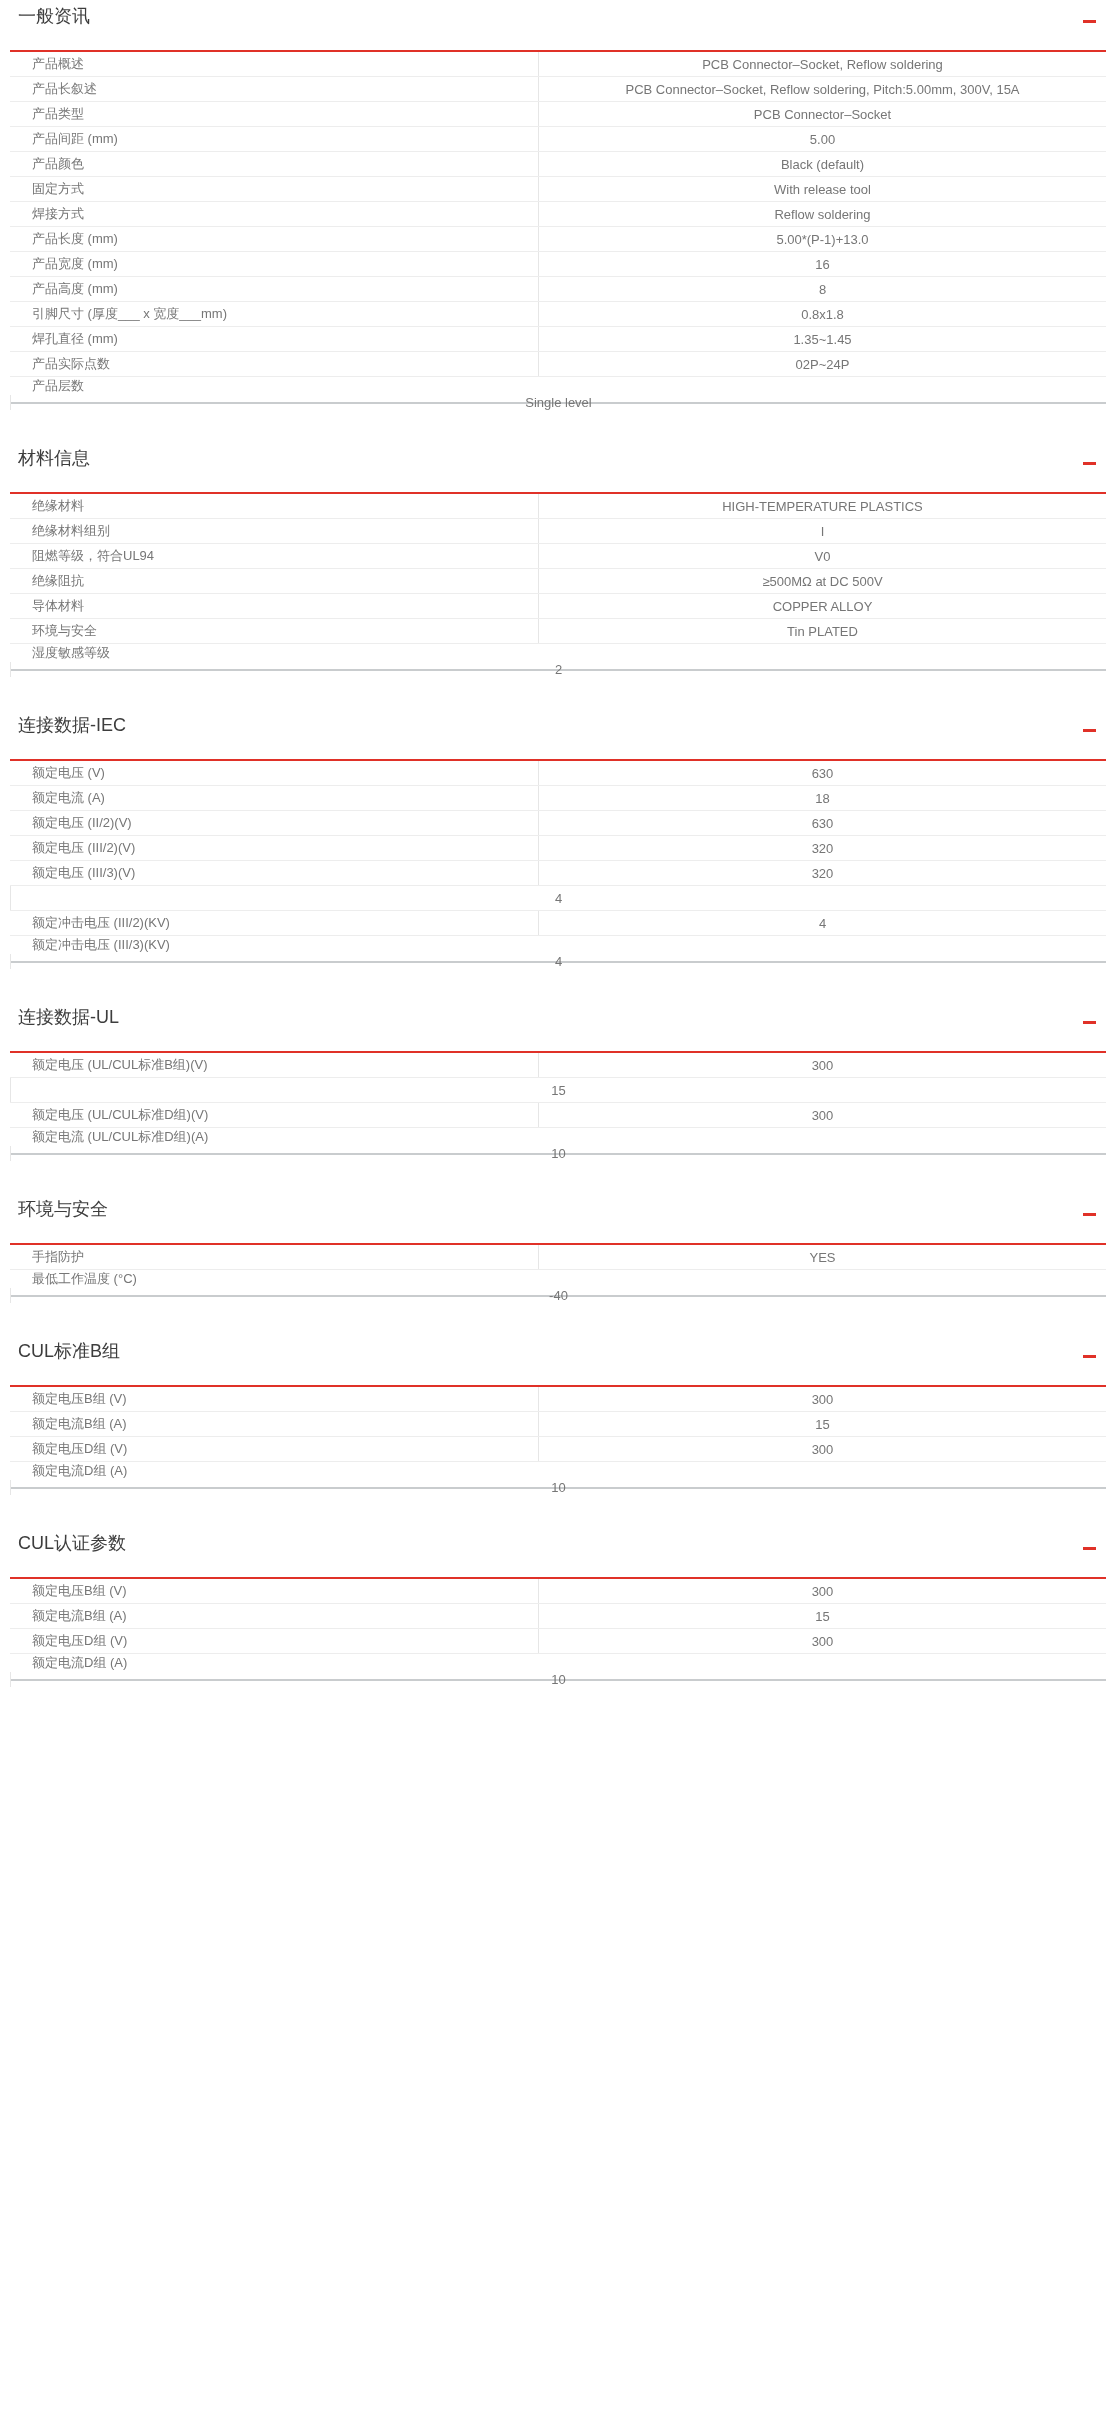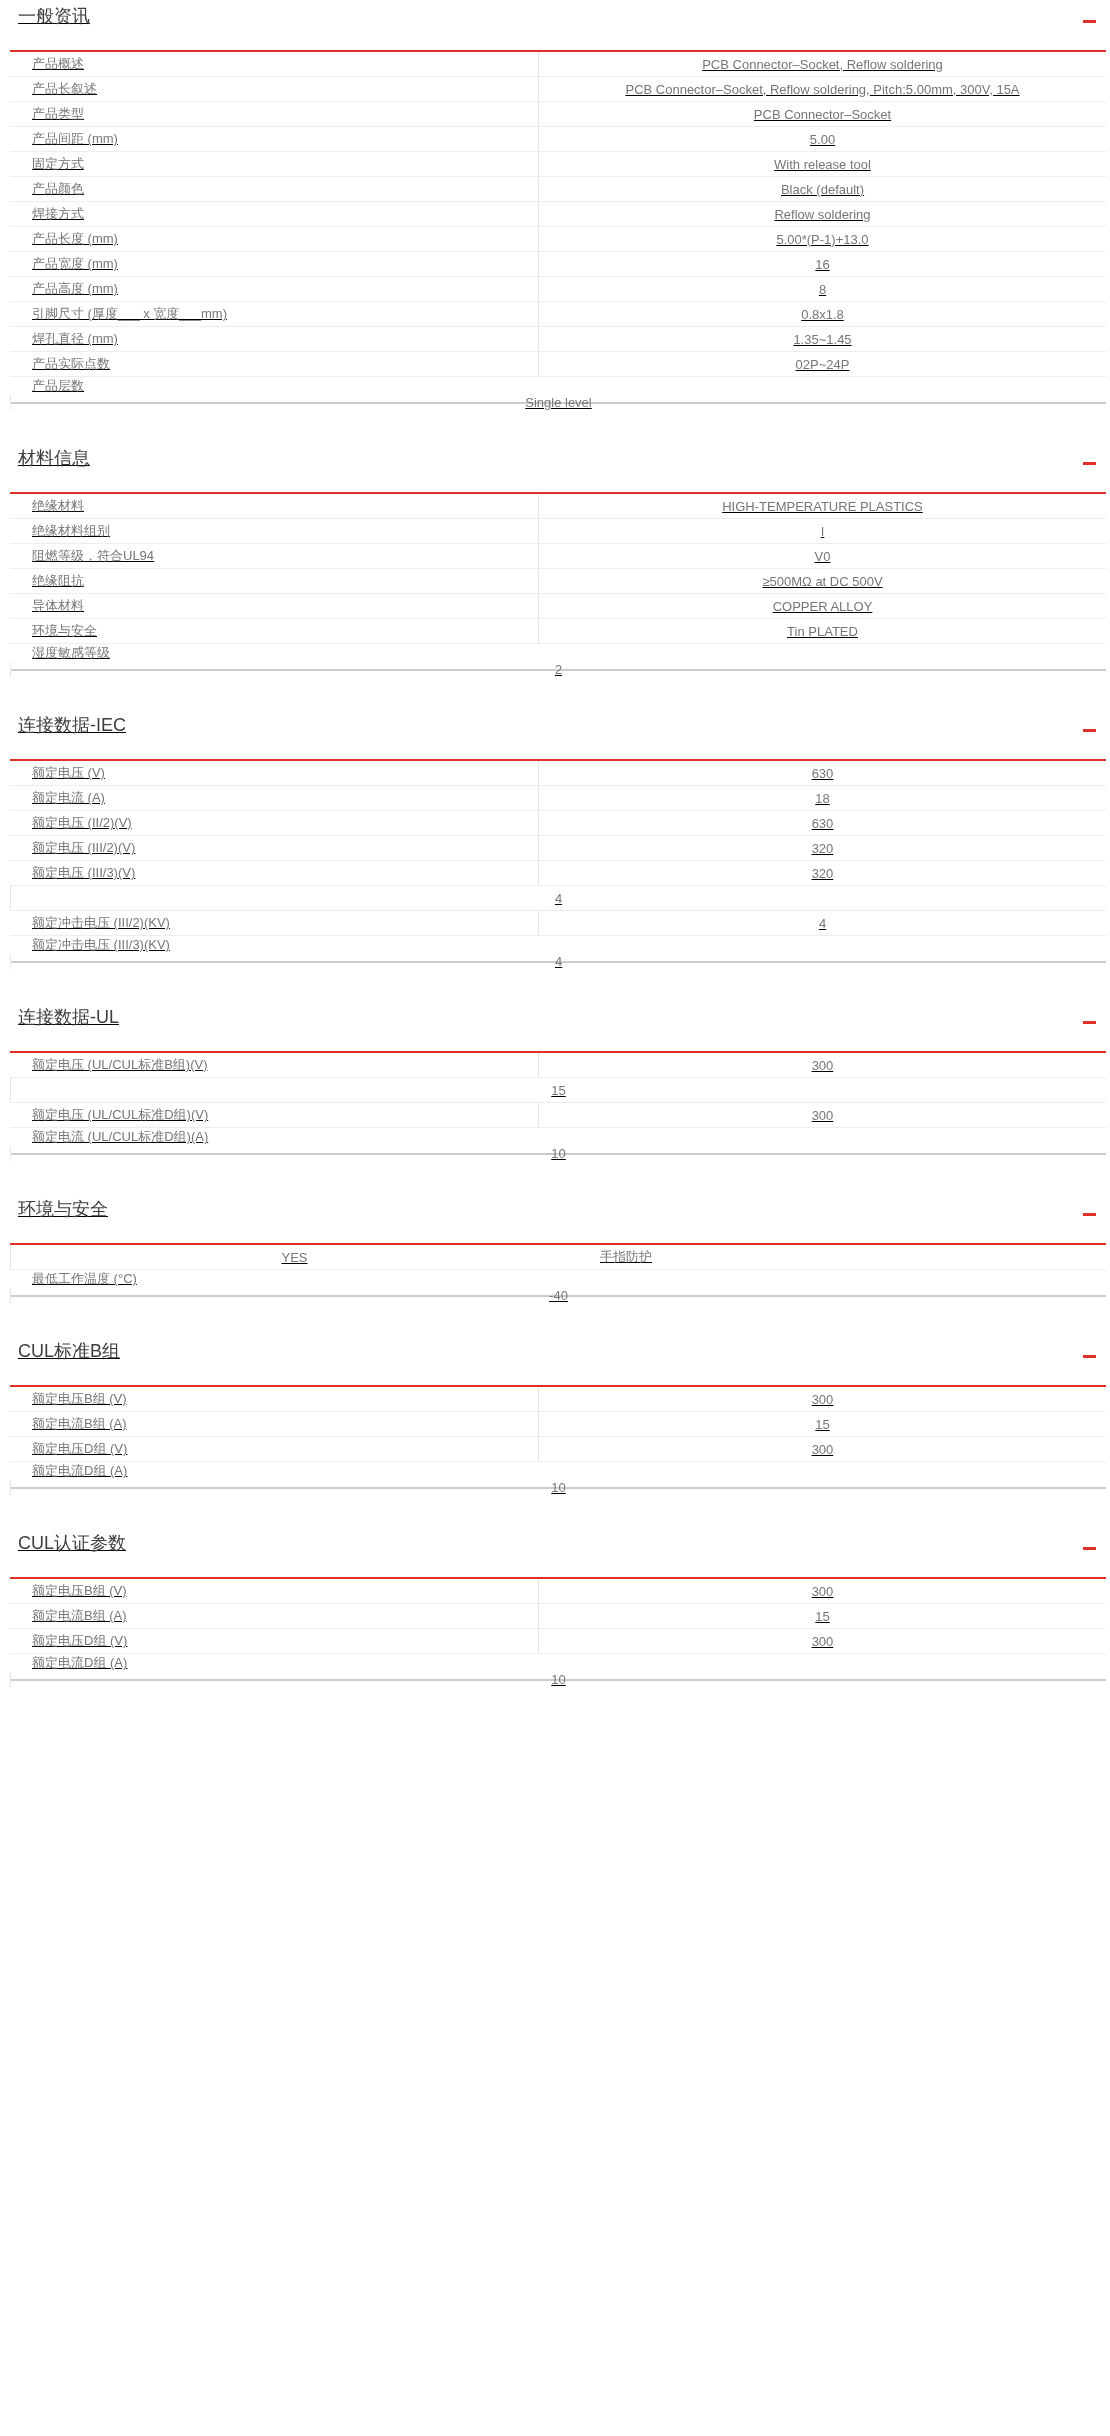--- a/index.html
+++ b/index.html
@@ -14,21 +14,21 @@
   html,body{margin:0;padding:0;background:#ffffff;}
   body{
     width:1110px;
     min-height:2436px;
     font-family:"Liberation Sans","DejaVu Sans",sans-serif;
     -webkit-font-smoothing:antialiased;
   }
   .page{
     padding:4px 4px 12px 10px;
   }
-  .spec-section{margin-top:42px;text-decoration:underline;}
+  .spec-section{margin-top:42px;}
   .spec-section:first-child{margin-top:0;}
 
   .section-header{
     display:flex;
     justify-content:space-between;
     align-items:flex-end;
     height:24px;
     line-height:24px;
     margin:0 10px 16px 8px;
   }
@@ -114,30 +114,30 @@
     <div class="cell label">产品类型</div>
     <div class="cell value">PCB Connector–Socket</div>
   </div>
 
   <div class="spec-row">
     <div class="cell label">产品间距 (mm)</div>
     <div class="cell value">5.00</div>
   </div>
 
   <div class="spec-row">
+    <div class="cell label">产品颜色</div>
+    <div class="cell value">Black (default)</div>
+  </div>
+
+  <div class="spec-row">
     <div class="cell label">固定方式</div>
     <div class="cell value">With release tool</div>
   </div>
 
   <div class="spec-row">
-    <div class="cell label">产品颜色</div>
-    <div class="cell value">Black (default)</div>
-  </div>
-
-  <div class="spec-row">
     <div class="cell label">焊接方式</div>
     <div class="cell value">Reflow soldering</div>
   </div>
 
   <div class="spec-row">
     <div class="cell label">产品长度 (mm)</div>
     <div class="cell value">5.00*(P-1)+13.0</div>
   </div>
 
   <div class="spec-row">
@@ -297,22 +297,22 @@
 
   <section class="spec-section">
     <div class="section-header">
       <h2 class="section-title">环境与安全</h2>
       <span class="minus-dash"></span>
     </div>
     <div class="dotted-band"></div>
     <div class="red-line"></div>
     <div class="spec-table">
   <div class="spec-row">
+    <div class="cell label">手指防护</div>
     <div class="cell value">YES</div>
-    <div class="cell label">手指防护</div>
   </div>
 
 
   <div class="spec-row">
     <div class="cell label">最低工作温度 (°C)</div>
     <div class="cell value">-40</div>
   </div>
 </div>
   </section>
 

